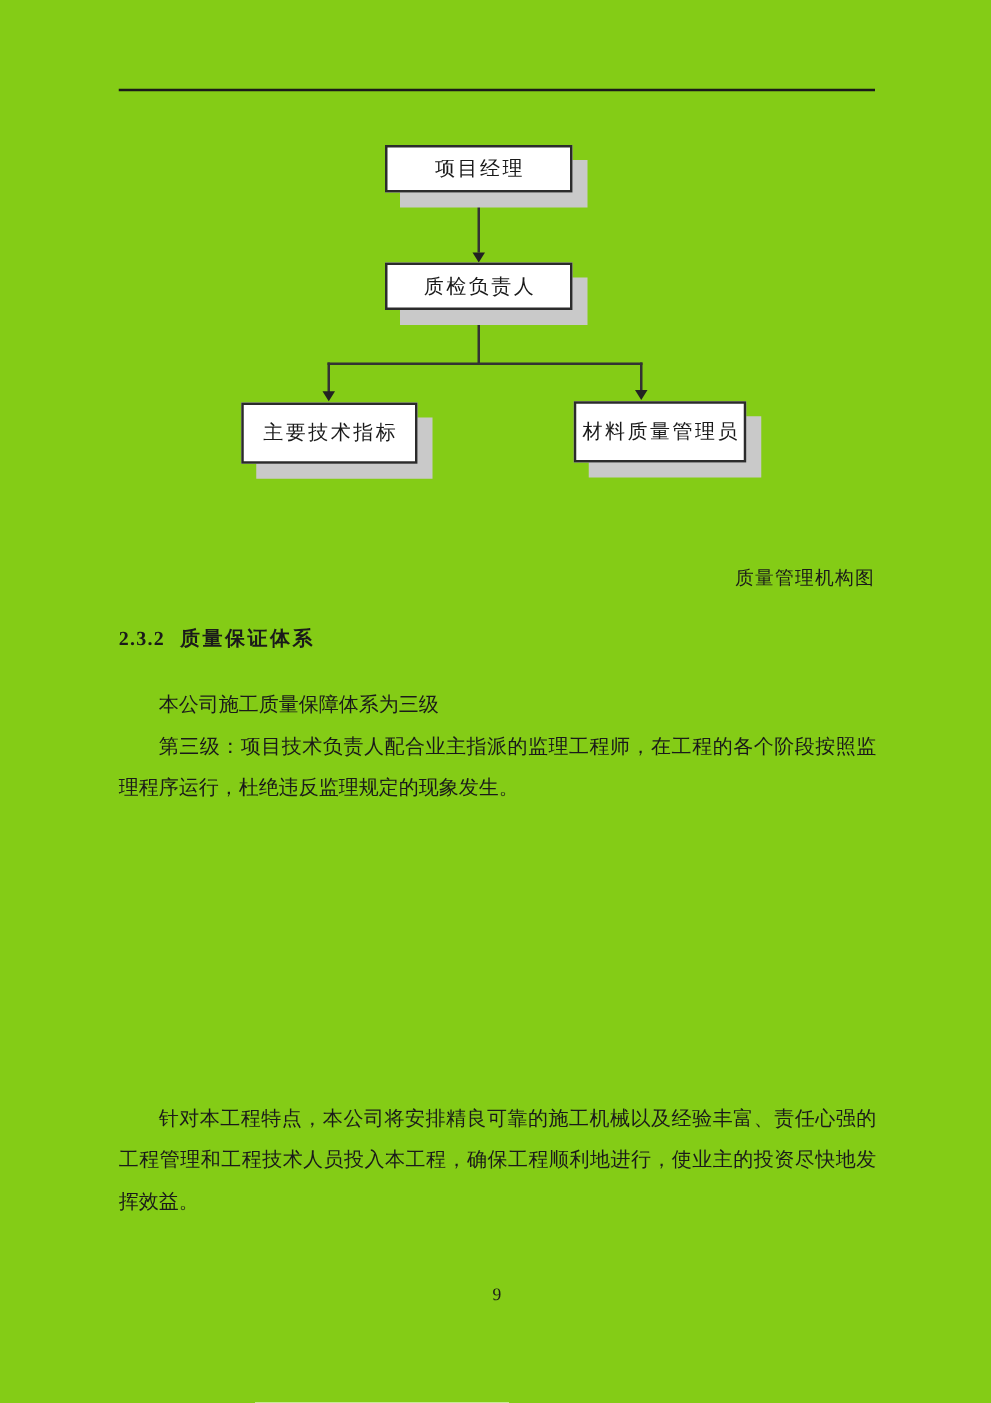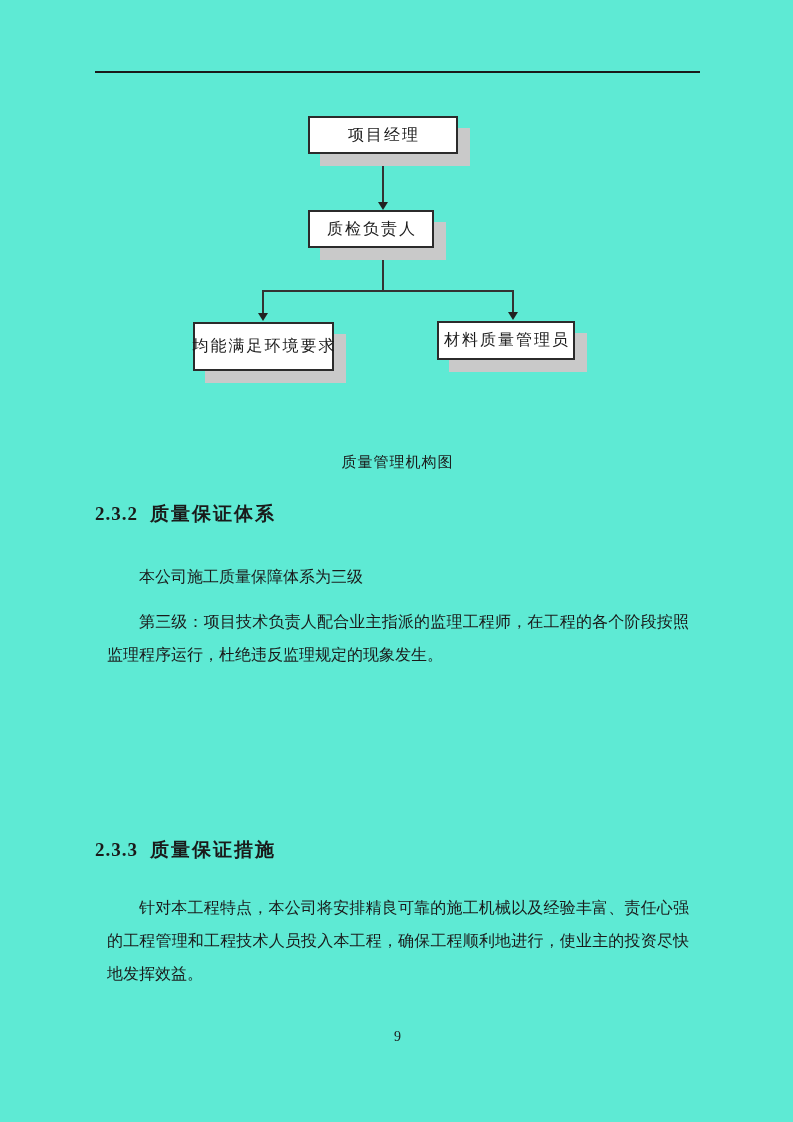--- a/index.html
+++ b/index.html
@@ -6,21 +6,21 @@
   html, body { background: #ffffff; }
   body {
     font-family: "Liberation Serif", "DejaVu Serif", serif;
     color: #1a1a1a;
   }
   .page {
     position: relative;
     width: 793px;
     height: 1122px;
     margin: 0 auto;
-    background: #5eead4;
+    background: #84cc16;
     overflow: hidden;
   }
   .header-rule {
     position: absolute;
     left: 95px; top: 71px;
     width: 605px; height: 2px;
     background: #1a1a1a;
   }
   
   .org-chart { position: absolute; left: 0; top: 0; width: 793px; height: 430px; }
@@ -31,23 +31,23 @@
     box-shadow: 12px 12px 0 #c9c9c9;
     display: flex;
     align-items: center;
     justify-content: center;
     font-size: 16px;
     letter-spacing: 2px;
     text-indent: 2px; 
     white-space: nowrap;
   }
   .node-root  { left: 308px; top: 116px; width: 150px; height: 38px; }
-  .node-l2    { left: 308px; top: 210px; width: 126px; height: 38px; }
+  .node-l2    { left: 308px; top: 210px; width: 150px; height: 38px; }
   .node-left  { left: 193px; top: 322px; width: 141px; height: 49px; }
-  .node-right { left: 437px; top: 321px; width: 138px; height: 39px; }
+  .node-right { left: 459px; top: 321px; width: 138px; height: 49px; }
   .v-line { position: absolute; width: 2px; background: #333333; }
   .h-line { position: absolute; height: 2px; background: #333333; }
   .vl-1 { left: 382px; top: 154px; height: 48px; }
   .vl-2 { left: 382px; top: 248px; height: 44px; }
   .hl-1 { left: 262px; top: 290px; width: 252px; }
   .vl-left  { left: 262px; top: 290px; height: 24px; }
   .vl-right { left: 512px; top: 290px; height: 23px; }
   .arrow-down {
     position: absolute;
     width: 0; height: 0;
@@ -55,45 +55,45 @@
     border-right: 5px solid transparent;
     border-top: 8px solid #222222;
   }
   .ar-1 { left: 378px; top: 202px; }
   .ar-left { left: 258px; top: 313px; }
   .ar-right { left: 508px; top: 312px; }
   
   .fig-caption {
     position: absolute;
     left: 95px; top: 453px; width: 605px;
-    text-align: center;
+    text-align: right;
     font-size: 15px;
     letter-spacing: 1px;
   }
   .sec-heading {
     position: absolute;
     left: 95px; width: 620px;
-    font-size: 19px;
+    font-size: 16px;
     font-weight: bold;
     letter-spacing: 2px;
     white-space: nowrap;
   }
   .sec-heading .h-num { letter-spacing: 1px; margin-right: 12px; }
   .heading-1 { top: 501px; }
   .heading-2 { top: 837px; }
   .body-block {
     position: absolute;
     left: 95px; width: 606px;
     font-size: 16px;
     line-height: 33.2px;
     text-align: justify;
   }
   .body-1 { top: 548px; }
   .body-2 { top: 879px; }
-  .body-block p { text-indent: 2em; margin: 12px; }
+  .body-block p { text-indent: 2em; margin: 0; }
   .page-number {
     position: absolute;
     left: 95px; top: 1029px; width: 605px;
     text-align: center;
     font-size: 14px;
   }
 </style>
 </head>
 <body>
 
@@ -106,38 +106,35 @@
     <div class="arrow-down ar-1"></div>
     <div class="v-line vl-2"></div>
     <div class="h-line hl-1"></div>
     <div class="v-line vl-left"></div>
     <div class="arrow-down ar-left"></div>
     <div class="v-line vl-right"></div>
     <div class="arrow-down ar-right"></div>
 
     <div class="node node-root">项目经理</div>
     <div class="node node-l2">质检负责人</div>
-    <div class="node node-left">均能满足环境要求</div>
+    <div class="node node-left">主要技术指标</div>
     <div class="node node-right">材料质量管理员</div>
   </div>
 
   <div class="fig-caption">质量管理机构图</div>
 
   <div class="sec-heading heading-1">
     <span class="h-num">2.3.2</span><span>质量保证体系</span>
   </div>
 
   <div class="body-block body-1">
     <p>本公司施工质量保障体系为三级</p>
     <p>第三级：项目技术负责人配合业主指派的监理工程师，在工程的各个阶段按照监理程序运行，杜绝违反监理规定的现象发生。</p>
   </div>
 
-  <div class="sec-heading heading-2">
-    <span class="h-num">2.3.3</span><span>质量保证措施</span>
-  </div>
 
   <div class="body-block body-2">
     <p>针对本工程特点，本公司将安排精良可靠的施工机械以及经验丰富、责任心强的工程管理和工程技术人员投入本工程，确保工程顺利地进行，使业主的投资尽快地发挥效益。</p>
   </div>
 
   <div class="page-number">9</div>
 
 </div>
 
 </body></html>

